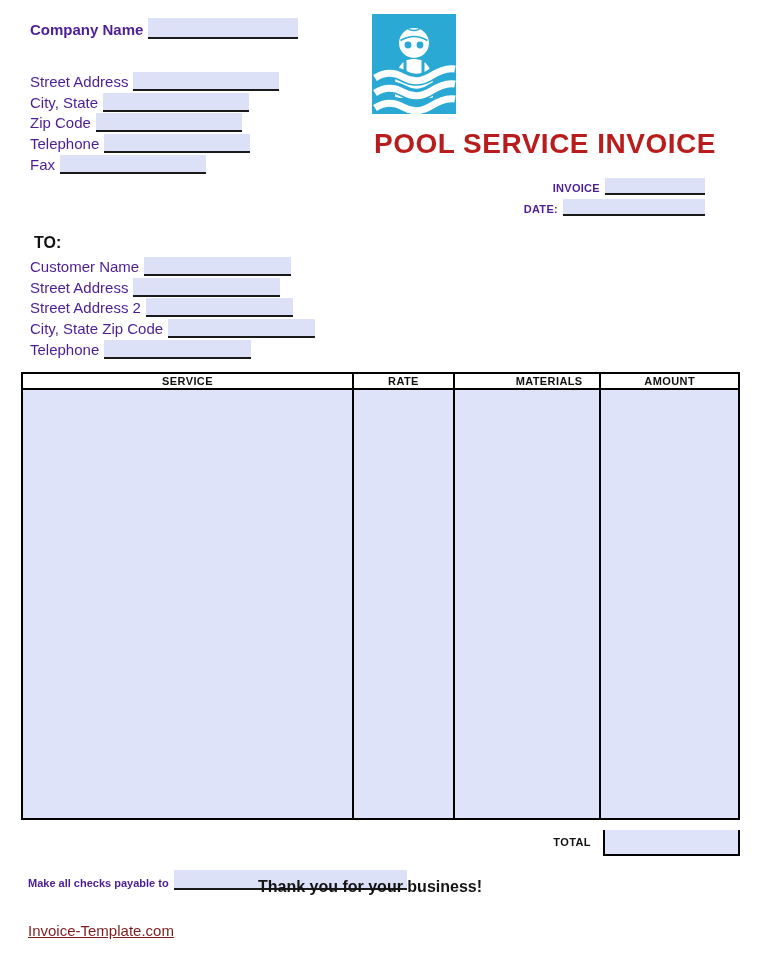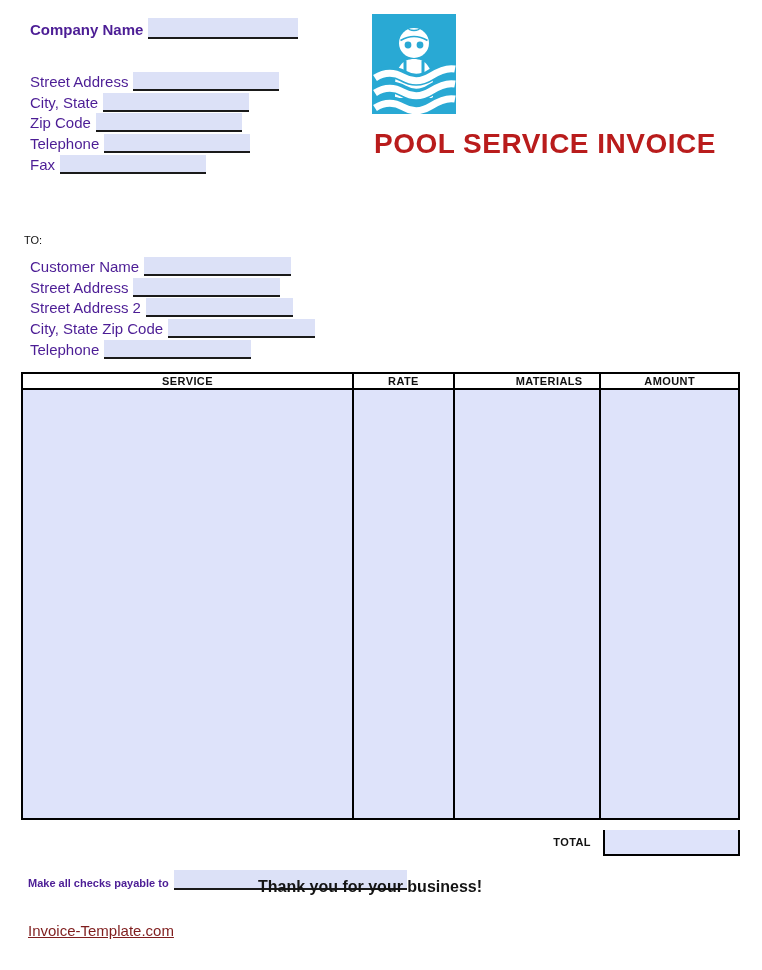--- a/index.html
+++ b/index.html
@@ -48,21 +48,21 @@
 
   
   .inv-block { position:absolute; right:57px; top:174px; display:flex; flex-direction:column; align-items:flex-end; }
   .inv-row { display:flex; align-items:flex-end; height:21px; }
   .inv-row .lbl { font-size:11px; font-weight:bold; letter-spacing:0.3px; line-height:14px; }
   .inv-row .fld { height:17px; }
   .fld.inv-num { width:100px; }
   .fld.inv-date { width:142px; }
 
   
-  .to-heading { position:absolute; left:24px; top:234px; font-size:11px; font-weight:normal; }
+  .to-heading { position:absolute; left:34px; top:234px; font-size:16px; font-weight:bold; }
   .to-block { position:absolute; left:30px; top:255px; }
   .to-block .fld { width:147px; }
 
   
   .invoice-table {
     position:absolute; left:21px; top:372px; width:719px;
     border:2px solid #000;
   }
   .t-head { display:flex; background:#ffffff; border-bottom:2px solid #000; height:16px; }
   .t-body { display:flex; background:#DEE3FA; height:428px; }
@@ -153,20 +153,30 @@
       <path d="M3 64 Q17 55 31 63 T59 62 T83 55" stroke="#ffffff" stroke-width="7" fill="none"></path>
       <path d="M3 78 Q17 69 31 77 T59 76 T83 69" stroke="#29A9D4" stroke-width="12" fill="none"></path>
       <path d="M3 79 Q17 70 31 78 T59 77 T83 70" stroke="#ffffff" stroke-width="7" fill="none"></path>
       <path d="M3 93 Q17 84 31 92 T59 91 T83 84" stroke="#29A9D4" stroke-width="12" fill="none"></path>
       <path d="M3 94 Q17 85 31 93 T59 92 T83 85" stroke="#ffffff" stroke-width="7" fill="none"></path>
     </svg>
   </div>
 
   <div class="doc-title">POOL SERVICE INVOICE</div>
 
+  <div class="inv-block">
+    <div class="inv-row">
+      <span class="lbl">INVOICE</span>
+      <input class="fld inv-num" value="" style="">
+    </div>
+    <div class="inv-row">
+      <span class="lbl">DATE:</span>
+      <input class="fld inv-date" value="" style="">
+    </div>
+  </div>
 
   <div class="to-heading">TO:</div>
   <div class="to-block">
     <div class="form-line">
       <span class="lbl">Customer Name</span>
       <input class="fld" value="" style="">
     </div>
     <div class="form-line">
       <span class="lbl">Street Address</span>
       <input class="fld" value="" style="">

